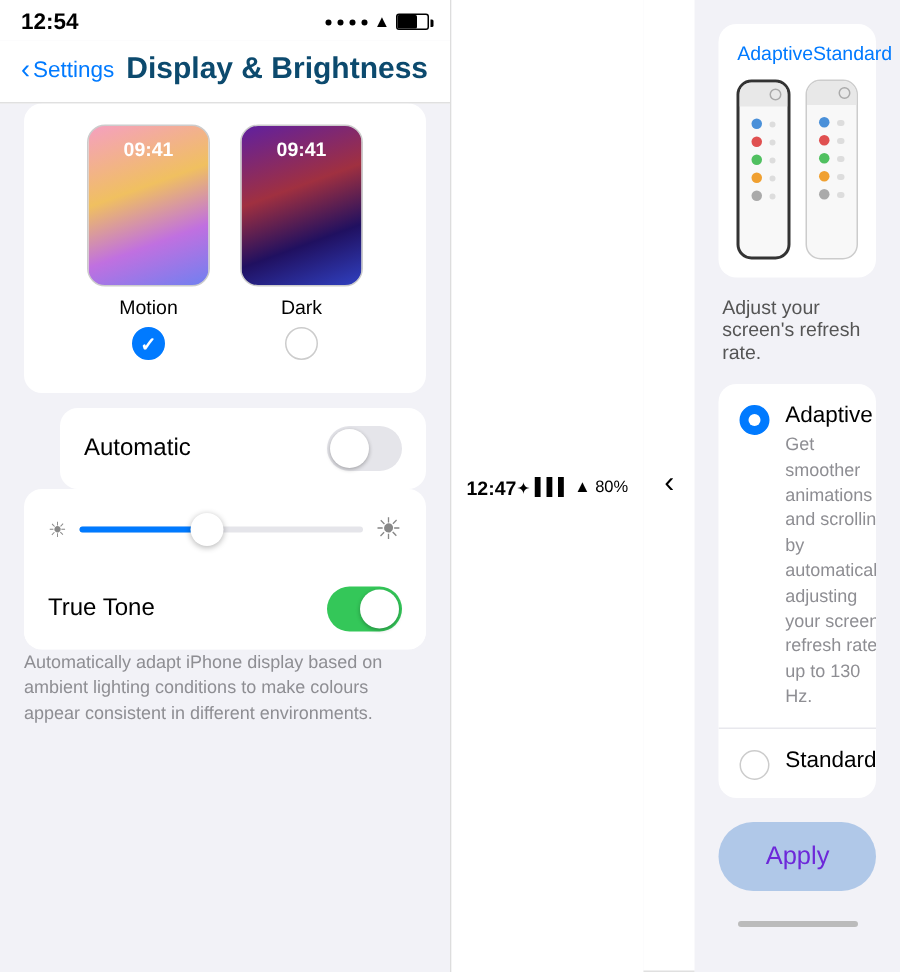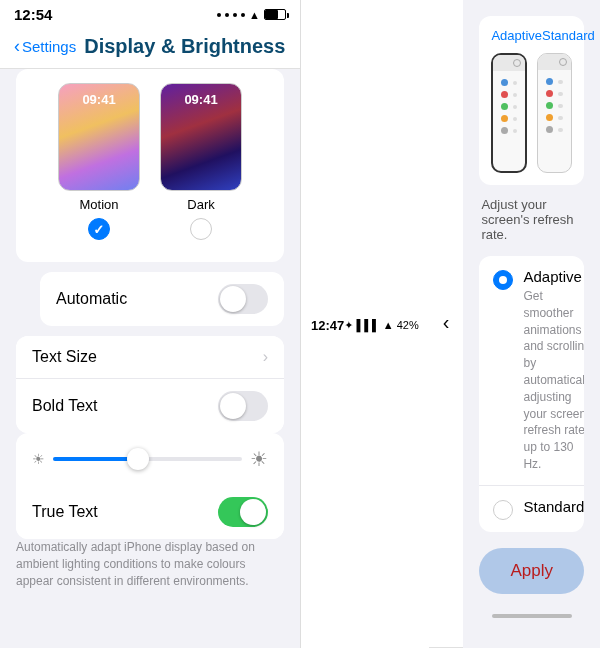--- a/index.html
+++ b/index.html
@@ -397,21 +397,21 @@
     }
     .radio-desc {
       font-size: 12px;
       color: #8e8e93;
       line-height: 1.4;
     }
 
     
     .apply-btn {
       background: #b0c8e8;
-      color: #b91c1c;
+      color: #6d28d9;
       font-size: 17px;
       font-weight: 500;
       border: none;
       border-radius: 24px;
       width: 100%;
       padding: 13px;
       cursor: pointer;
       margin-bottom: 20px;
     }
 
@@ -484,66 +484,52 @@
       <div class="card">
         <div class="setting-row">
           <span class="setting-row-label">Automatic</span>
           <div class="toggle off">
             <div class="toggle-knob"></div>
           </div>
         </div>
       </div>
     </div>
 
-    <div style="margin: 10px 0 0;">
-      <div class="card">
-        <div class="setting-row">
-          <span class="setting-row-label">Text Size</span>
-          <span class="chevron-right">›</span>
-        </div>
-        <div class="setting-row">
-          <span class="setting-row-label">Bold Text</span>
-          <div class="toggle off">
-            <div class="toggle-knob"></div>
-          </div>
-        </div>
-      </div>
-    </div>
 
     <div class="card brightness-card">
       <div class="brightness-row">
         <span class="brightness-icon-low">☀</span>
         <div class="brightness-slider">
           <div class="brightness-fill"></div>
           <div class="brightness-thumb"></div>
         </div>
         <span class="brightness-icon-high">☀</span>
       </div>
       <div class="setting-row">
-        <span class="setting-row-label">True Text</span>
+        <span class="setting-row-label">True Tone</span>
         <div class="toggle on">
           <div class="toggle-knob"></div>
         </div>
       </div>
     </div>
     <p class="true-tone-description">Automatically adapt iPhone display based on ambient lighting conditions to make colours appear consistent in different environments.</p>
 
   </div>
 </div>
 
 <div class="right-panel">
 
   <div class="status-bar-right">
     <span class="status-time-right">12:47</span>
     <div class="status-icons-right">
       <span>✦</span>
       <span>▌▌▌</span>
       <span>▲</span>
       <div class="battery-right">
-        <span>42%</span>
+        <span>80%</span>
       </div>
     </div>
   </div>
 
   <div class="nav-bar-right">
     <span class="back-chevron" style="color:#000;font-size:20px;">‹</span>
   </div>
 
   <div class="right-scroll">
     

